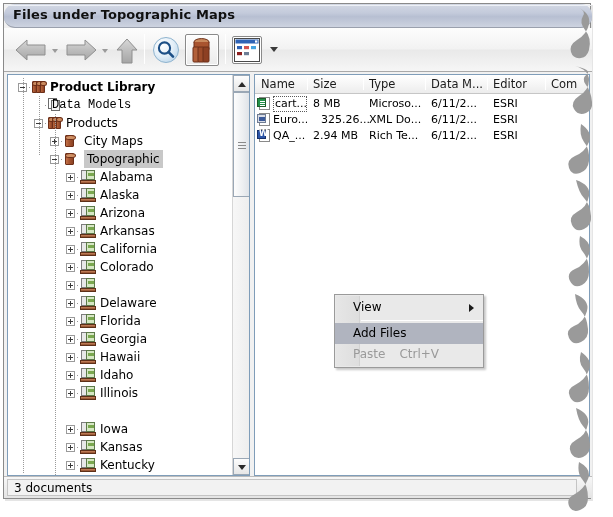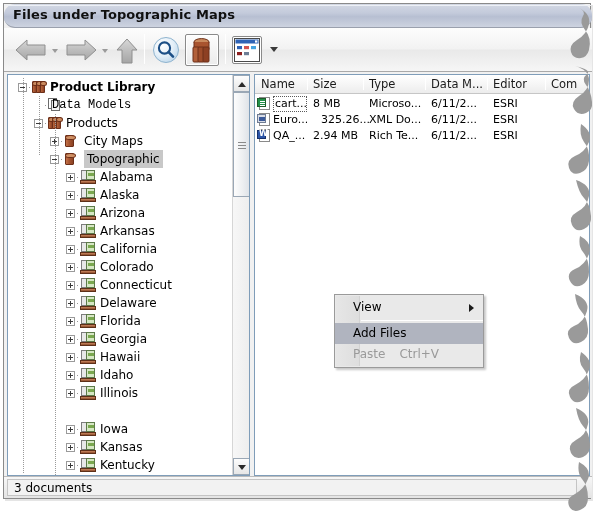--- a/index.html
+++ b/index.html
@@ -638,21 +638,20 @@
               <div class="tree-label" style="left: 92px;">Colorado</div>
             </div>
             <div class="tree-row" style="top: 201px; width: 224px;">
               <div class="expander plus" style="left: 58px;"></div>
               <div class="dotline-h" style="left: 69px; top: 9px; width: 2px;"></div>
               <div class="ico ico-map" style="left: 72px;">
                 <div class="sheetA"></div>
                 <div class="sheetB"></div>
                 <div class="base"></div>
               </div>
-              <div class="tree-label" style="left: 92px;">Connecticut</div>
             </div>
             <div class="tree-row" style="top: 219px; width: 224px;">
               <div class="expander plus" style="left: 58px;"></div>
               <div class="dotline-h" style="left: 69px; top: 9px; width: 2px;"></div>
               <div class="ico ico-map" style="left: 72px;">
                 <div class="sheetA"></div>
                 <div class="sheetB"></div>
                 <div class="base"></div>
               </div>
               <div class="tree-label" style="left: 92px;">Delaware</div>

